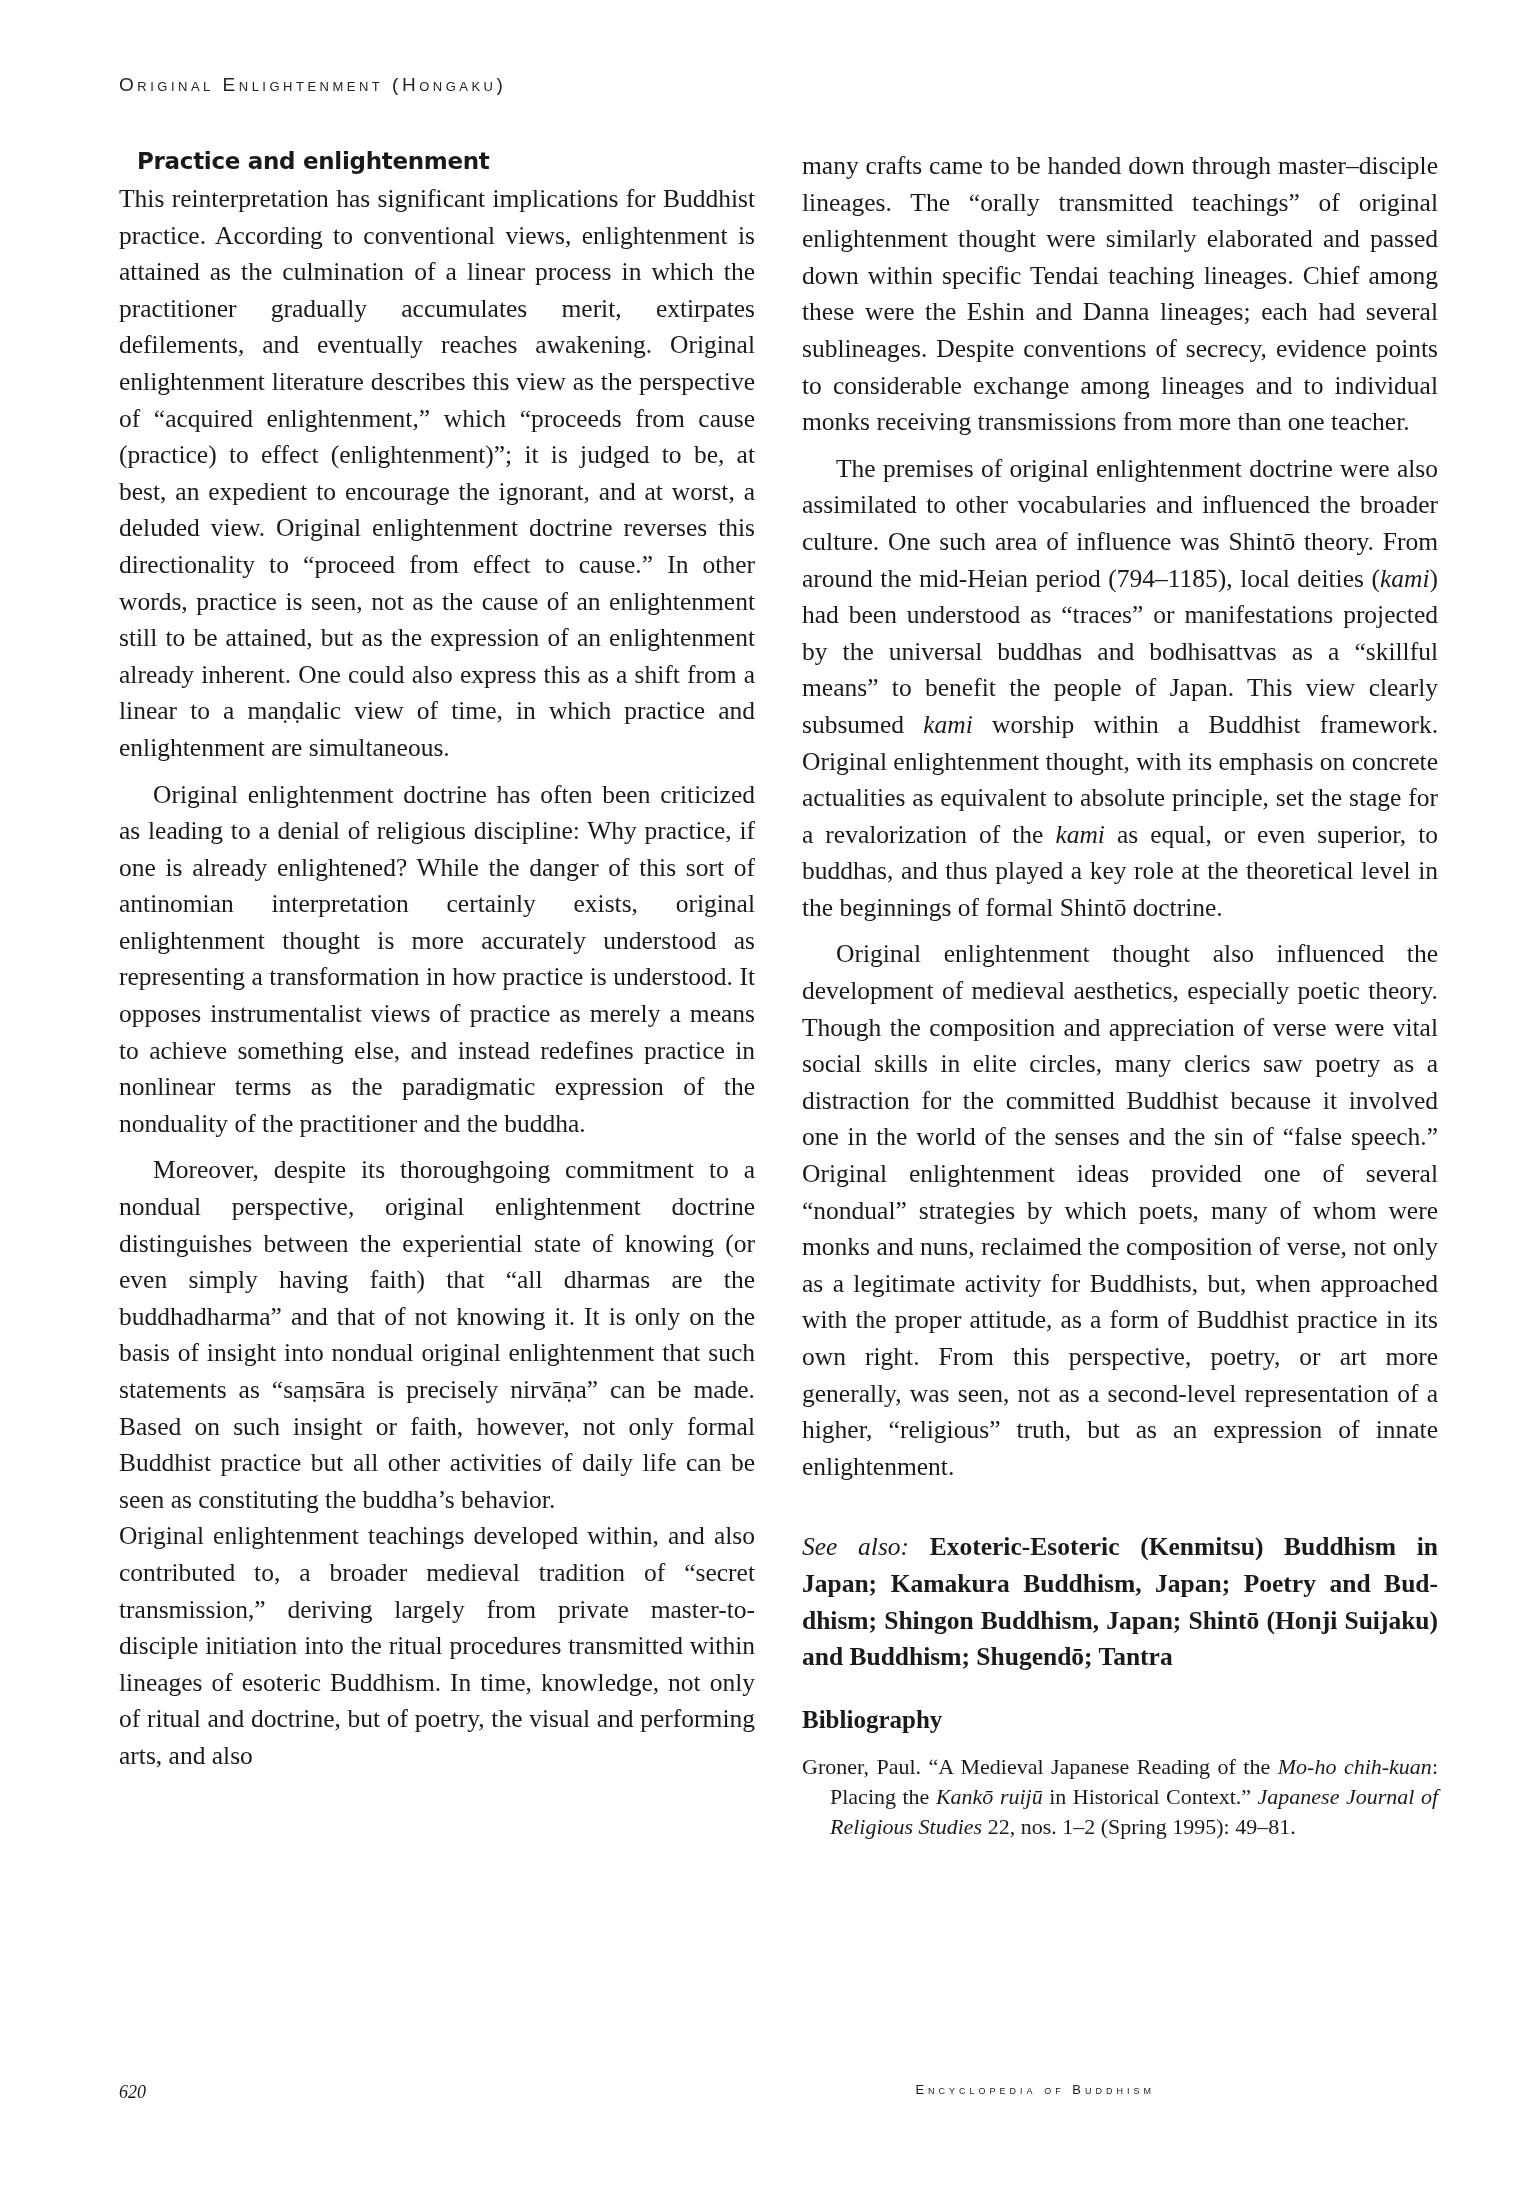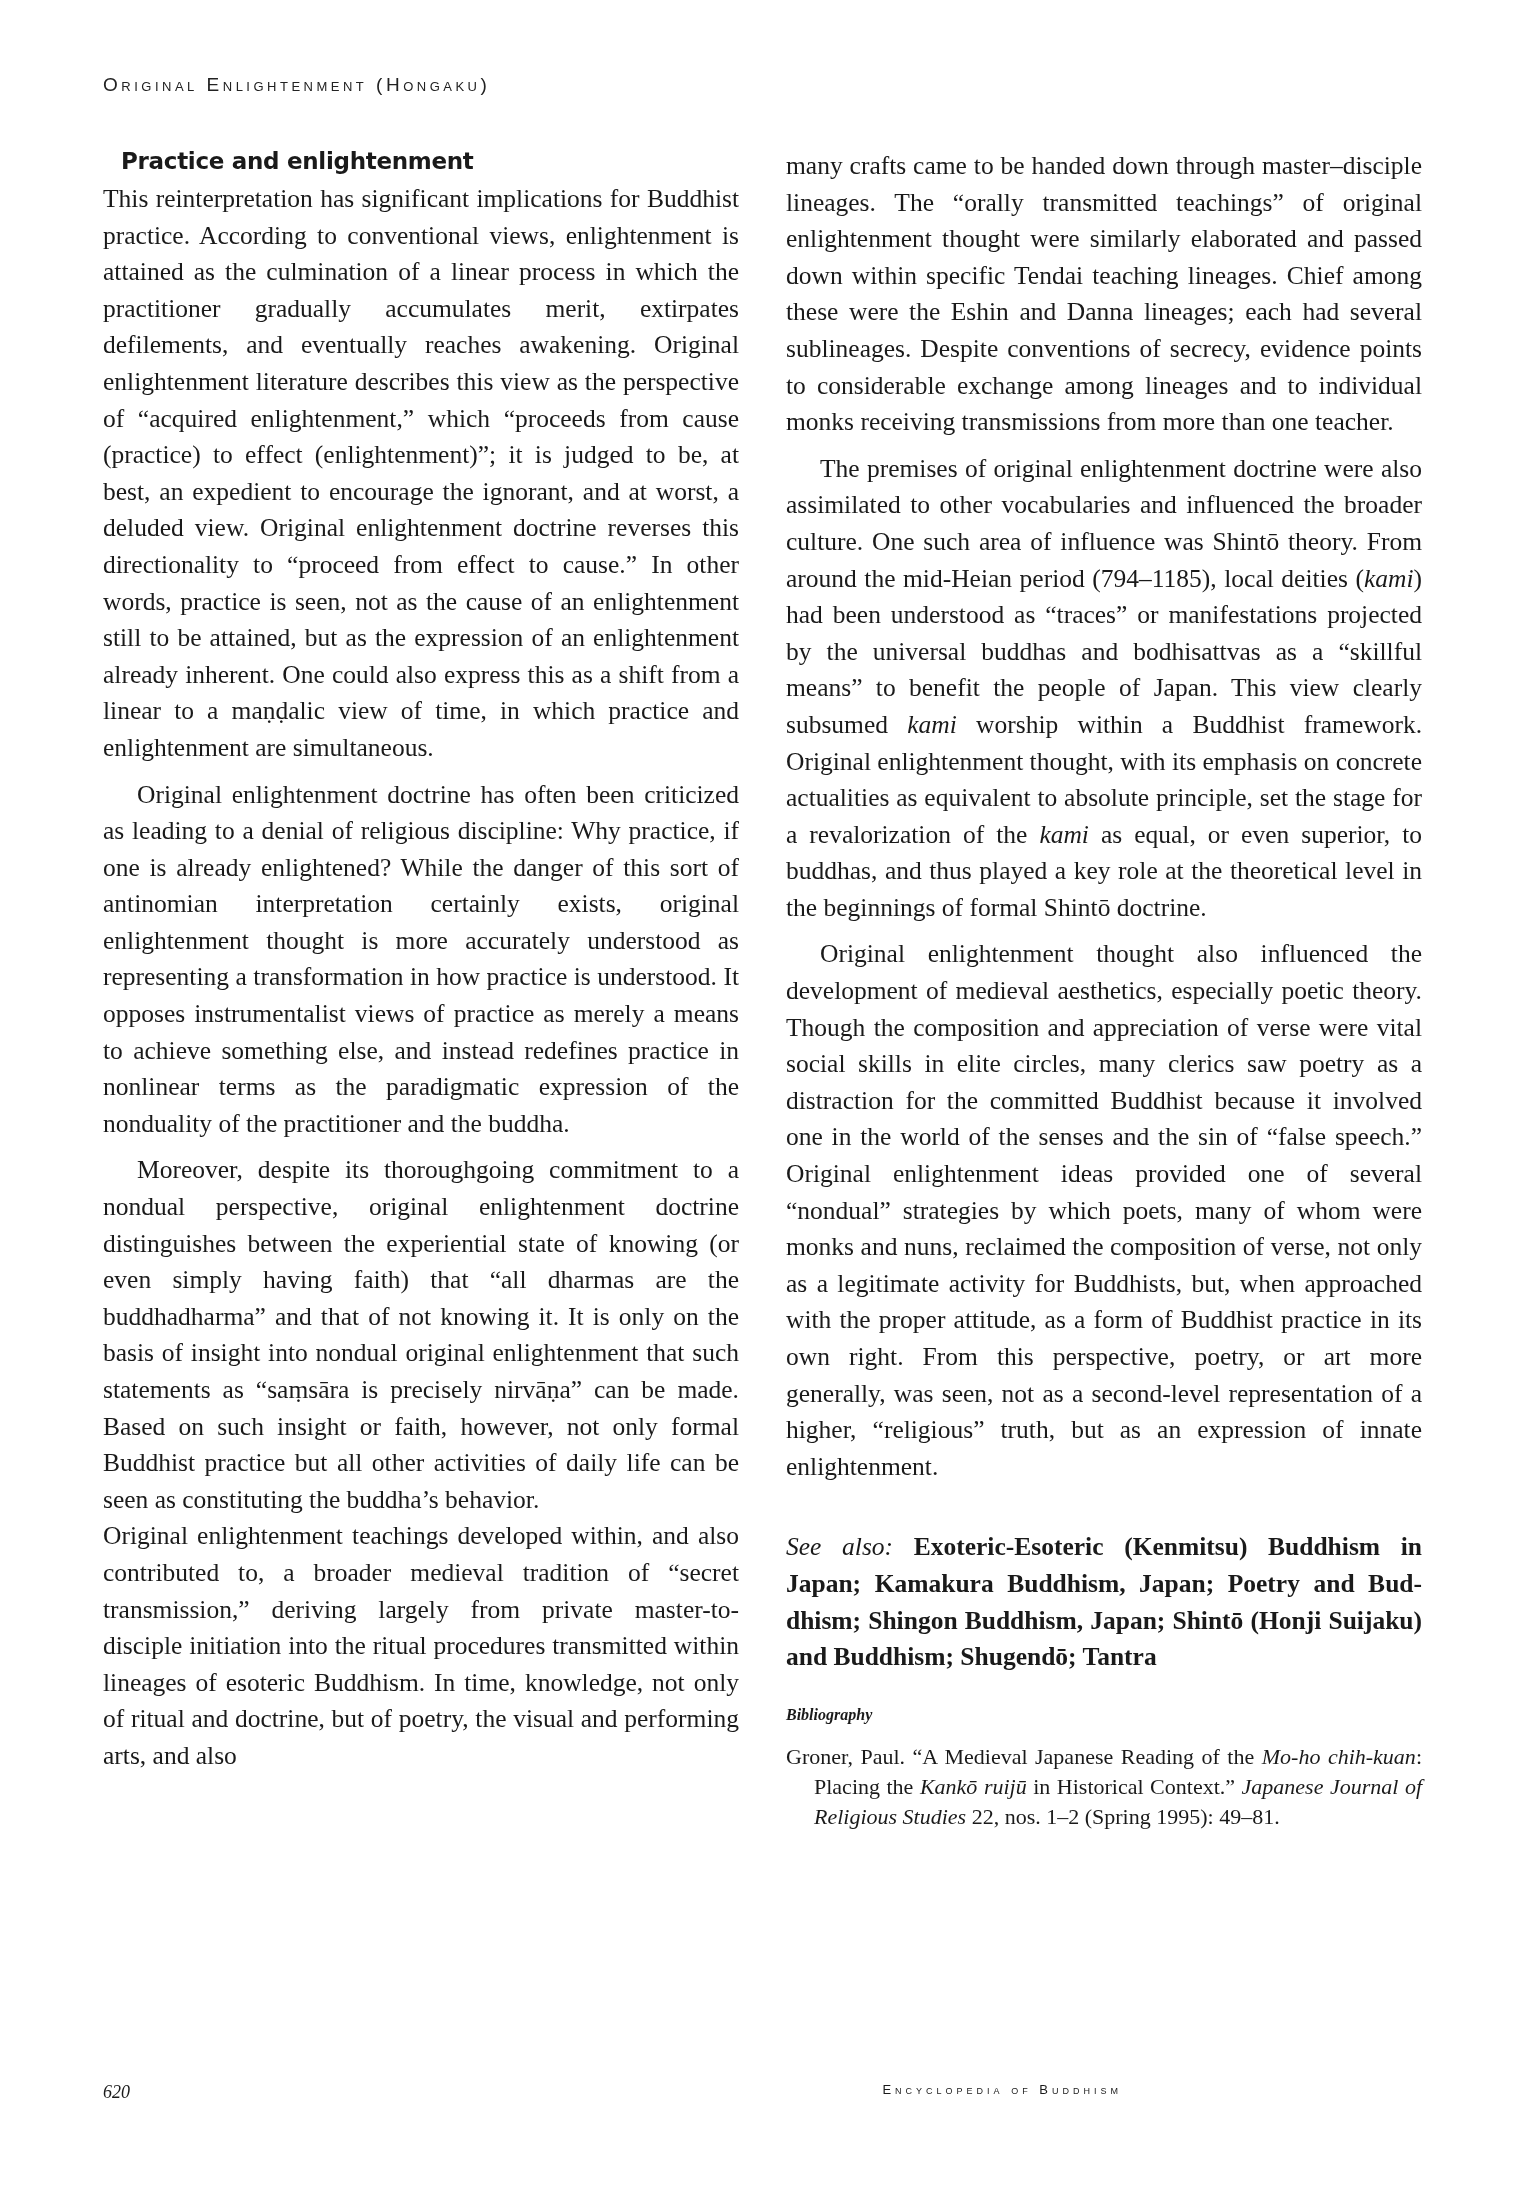--- a/index.html
+++ b/index.html
@@ -1,17 +1,17 @@
 <!DOCTYPE html>
 <html><head>
 <meta charset="utf-8">
 <style>
   html, body { margin: 0; padding: 0; background: #ffffff; }
   body { width: 1522px; height: 2200px; position: relative; overflow: hidden; color: #1a1a1a; }
-  .page { position: absolute; left: 0; top: 0; width: 1218px; height: 2200px; }
+  .page { position: absolute; left: 16px; top: 0; width: 1218px; height: 2200px; padding-left: 17px; }
   .running-head {
     position: absolute; left: 103px; top: 74px;
     font-family: "Liberation Sans", sans-serif; font-size: 19px;
     letter-spacing: 3.5px; font-variant: small-caps; color: #222;
   }
   .col { position: absolute; top: 148px; width: 636px; }
   .col-left { left: 103px; }
   .col-right { left: 786px; }
   .body-text {
     font-family: "Liberation Serif", serif; font-size: 25.5px; line-height: 36.6px;
@@ -22,22 +22,22 @@
   .section-head {
     font-family: "DejaVu Sans", sans-serif; font-weight: bold; font-size: 23px;
     line-height: 27px; margin: 0 0 6px 18px; letter-spacing: -0.3px;
   }
   .section-head.second { margin-top: 48px; }
   .section-head em { font-style: italic; }
   .see-also { margin-top: 44px; }
   .see-also .label { font-style: italic; }
   .see-also .refs { font-weight: bold; }
   .biblio-head {
-    font-family: "Liberation Serif", serif; font-style: italic; font-weight: bold;
-    font-size: 16px; margin: 30px 0 18px 0;
+    font-family: "Liberation Serif", serif; font-weight: bold;
+    font-size: 25px; margin: 30px 0 18px 0;
   }
   .biblio-entry {
     font-family: "Liberation Serif", serif; font-size: 22px; line-height: 30px;
     text-align: justify; padding-left: 28px; text-indent: -28px; margin: 0;
   }
   .biblio-entry em { font-style: italic; }
   .footer-page {
     position: absolute; left: 103px; top: 2082px;
     font-family: "Liberation Serif", serif; font-size: 18px; font-style: italic;
   }

